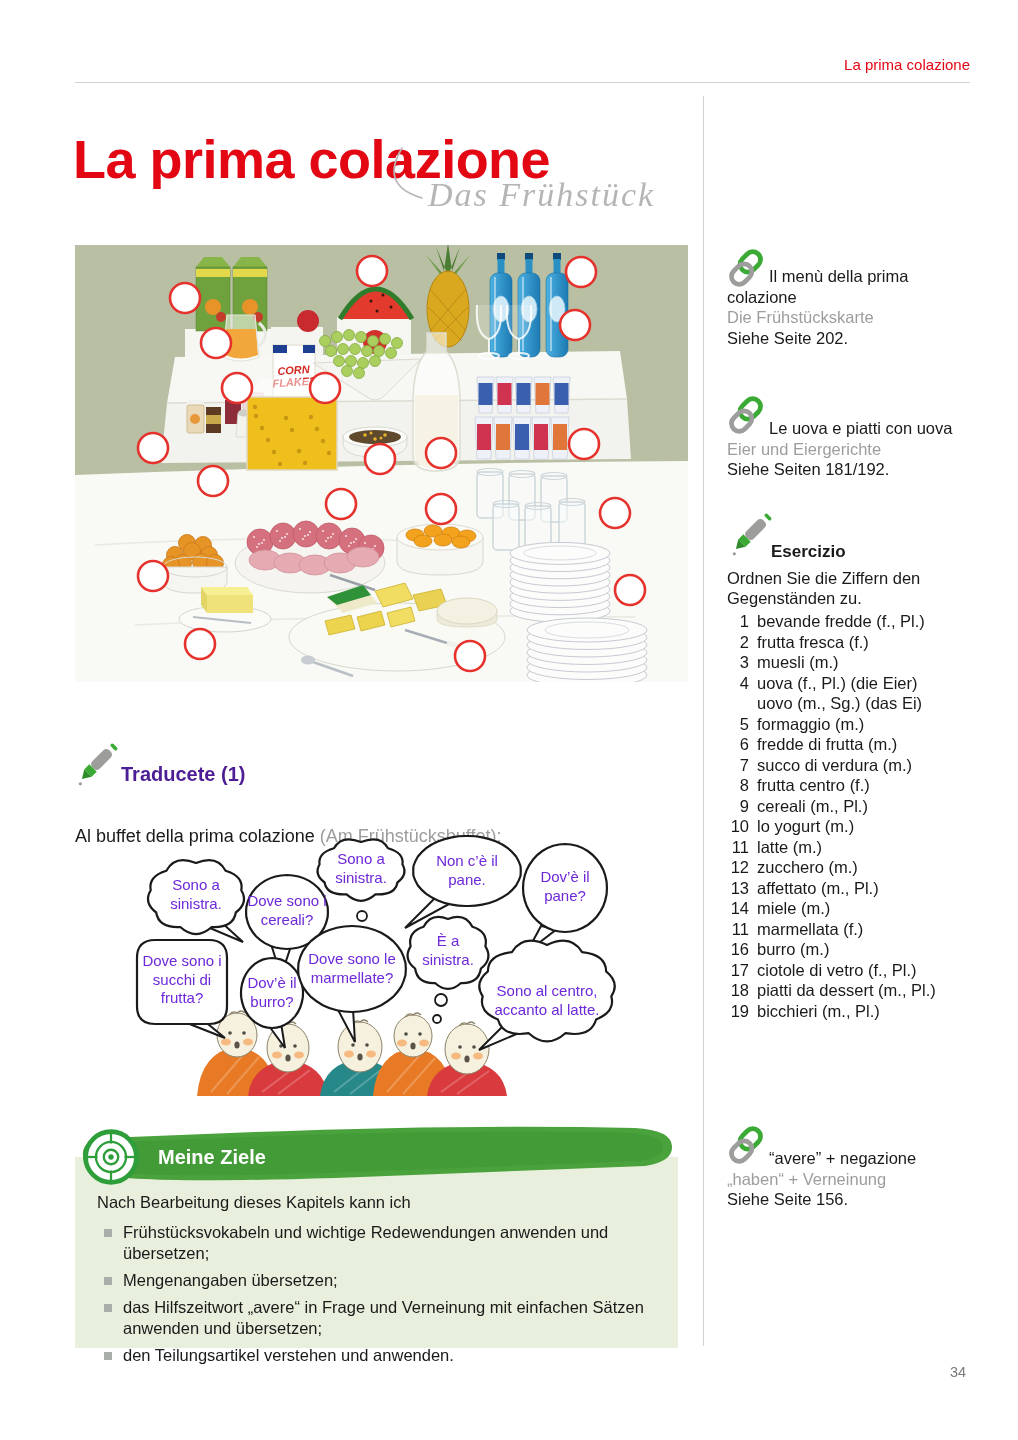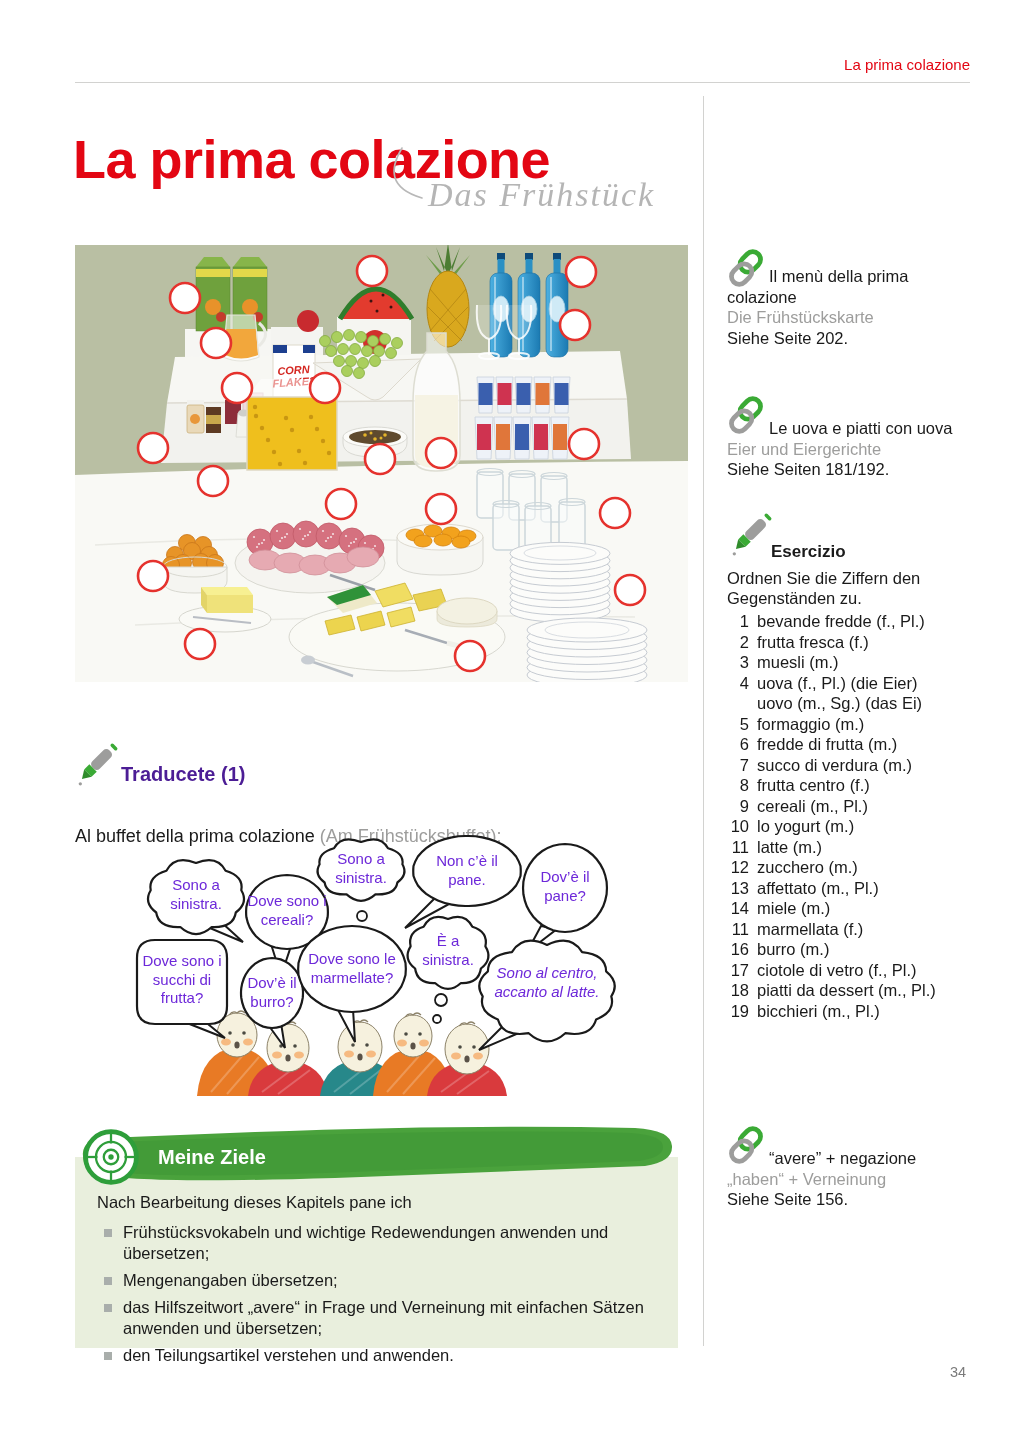--- a/index.html
+++ b/index.html
@@ -686,26 +686,26 @@
     <div id="bubble-texts">
         <div class="bubble-text" style="left: 121px; top: 64px; width: 76px;">Sono a sinistra.</div>
         <div class="bubble-text" style="left: 212px; top: 80px; width: 92px;">Dove sono i cereali?</div>
         <div class="bubble-text" style="left: 286px; top: 38px; width: 76px;">Sono a sinistra.</div>
         <div class="bubble-text" style="left: 392px; top: 40px; width: 84px;">Non c’è il pane.</div>
         <div class="bubble-text" style="left: 490px; top: 56px; width: 72px;">Dov’è il pane?</div>
         <div class="bubble-text" style="left: 107px; top: 150px; width: 94px;">Dove sono i succhi di frutta?</div>
         <div class="bubble-text" style="left: 197px; top: 162px; width: 66px;">Dov’è il burro?</div>
         <div class="bubble-text" style="left: 277px; top: 138px; width: 114px;">Dove sono le marmellate?</div>
         <div class="bubble-text" style="left: 373px; top: 120px; width: 72px;">È a sinistra.</div>
-        <div class="bubble-text" style="left: 472px; top: 152px; width: 118px; font-style: italic;">Sono al centro, accanto al latte.</div>
+        <div class="bubble-text" style="left: 472px; top: 170px; width: 118px;">Sono al centro, accanto al latte.</div>
       </div>
   </div>
 
   <div class="goals-panel">
-    <div class="goals-intro">Nach Bearbeitung dieses Kapitels pane ich</div>
+    <div class="goals-intro">Nach Bearbeitung dieses Kapitels kann ich</div>
     <div id="goal-items">
         <div class="goal-item">Frühstücksvokabeln und wichtige Redewendungen anwenden und übersetzen;</div>
         <div class="goal-item">Mengenangaben übersetzen;</div>
         <div class="goal-item">das Hilfszeitwort „avere“ in Frage und Verneinung mit einfachen Sätzen anwenden und übersetzen;</div>
         <div class="goal-item">den Teilungsartikel verstehen und anwenden.</div>
       </div>
   </div>
   <svg class="goals-banner" viewBox="0 0 603 62">
     <path d="M8,34 Q6,18 30,16 L180,10 Q400,2 560,6 Q596,8 597,24 Q598,40 570,44 L260,56 Q60,62 22,52 Q8,48 8,34 Z" fill="#4aa23c"></path>
     <path d="M14,32 Q14,22 40,20 L200,14 Q420,7 556,11 Q588,13 588,25 Q588,36 562,39 L250,51 Q70,57 28,48 Q14,44 14,32 Z" fill="#3c9233" opacity="0.45"></path>

